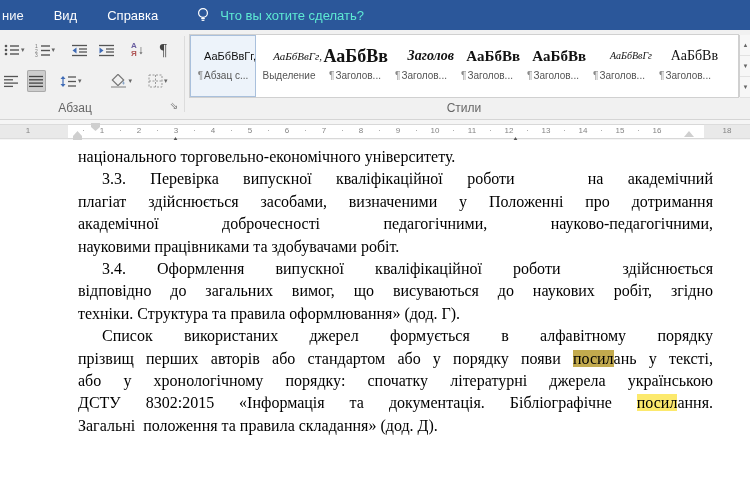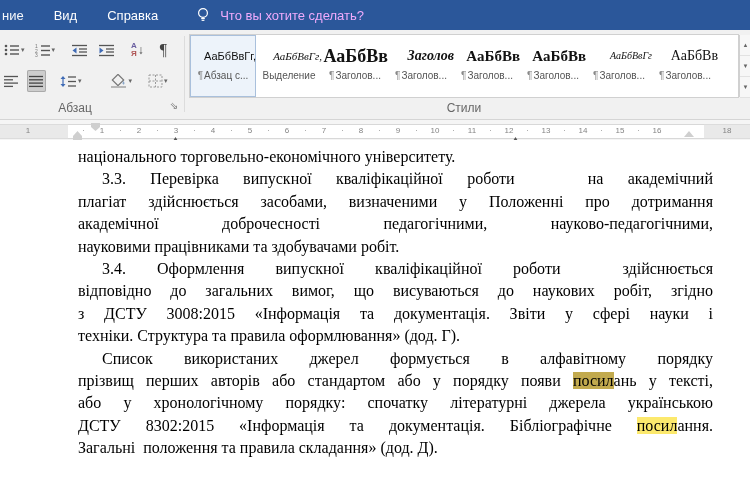--- a/index.html
+++ b/index.html
@@ -4,21 +4,21 @@
 <style>
   html,body{margin:0;padding:0;}
   body{width:750px;height:500px;overflow:hidden;position:relative;
        font-family:"Liberation Sans",sans-serif;background:#fff;}
 
   
   .titlebar{position:absolute;left:0;top:0;width:750px;height:30px;background:#2b579a;
             display:flex;align-items:center;color:#fff;font-size:13px;text-align:center;}
   .tb-partial{margin-left:2px;opacity:.95;}
   .tb-tab{margin-left:30px;cursor:default;}
-  .tb-search{display:flex;align-items:center;margin-left:38px;color:#f0abfc;}
+  .tb-search{display:flex;align-items:center;margin-left:38px;color:#5eead4;}
   .tb-search svg{margin-right:10px;}
 
   
   .ribbon{position:absolute;left:0;top:30px;width:750px;height:89px;background:#f1f1f1;
           border-bottom:1px solid #d5d5d5;}
   .rrow{position:absolute;display:flex;align-items:center;}
   .row1{left:2px;top:8px;height:24px;}
   .row2{left:2px;top:38px;height:26px;}
   .btn{display:inline-flex;align-items:center;justify-content:center;height:22px;
        padding:0 2px;border-radius:2px;color:#444;}
@@ -313,21 +313,20 @@
 
 <div class="doc">
   <div class="lines">
       <div class="dline"><span>національного торговельно-економічного університету.</span></div>
       <div class="dline ind just"><span>3.3. Перевірка випускної кваліфікаційної роботи &nbsp; на академічний</span></div>
       <div class="dline just"><span>плагіат здійснюється засобами, визначеними у Положенні про дотримання</span></div>
       <div class="dline just"><span>академічної доброчесності педагогічними, науково-педагогічними,</span></div>
       <div class="dline"><span>науковими працівниками та здобувачами робіт.</span></div>
       <div class="dline ind just"><span>3.4. Оформлення випускної кваліфікаційної роботи &nbsp;здійснюється</span></div>
       <div class="dline just"><span>відповідно до загальних вимог, що висуваються до наукових робіт, згідно</span></div>
-      <div class="dline just"><span>з ДСТУ 3008:2015 «Інформація та документація. Звіти у сфері науки і</span></div>
       <div class="dline"><span>техніки. Структура та правила оформлювання» (дод. Г).</span></div>
       <div class="dline ind just"><span>Список використаних джерел формується в алфавітному порядку</span></div>
       <div class="dline just"><span>прізвищ перших авторів або стандартом або у порядку появи </span><span class="hl-current">посил</span><span>ань у тексті,</span></div>
       <div class="dline just"><span>або у хронологічному порядку: спочатку літературні джерела українською</span></div>
       <div class="dline just"><span>ДСТУ 8302:2015 «Інформація та документація. Бібліографічне </span><span class="hl-match">посил</span><span>ання.</span></div>
       <div class="dline"><span>Загальні &nbsp;положення та правила складання» (дод. Д).</span></div>
     </div>
 </div>
 
 </body></html>

